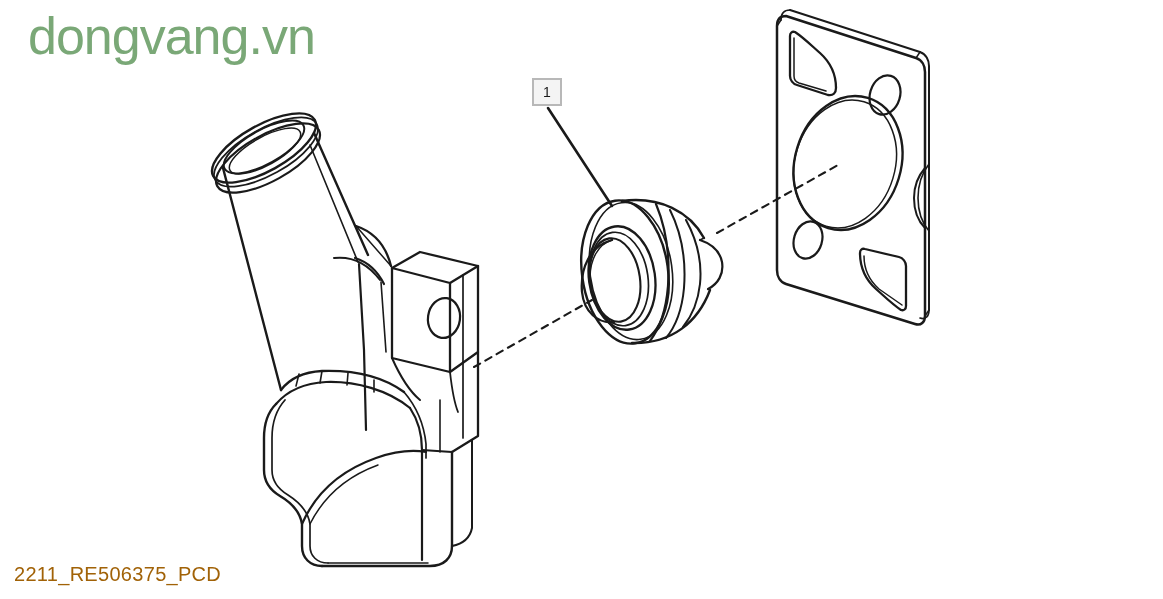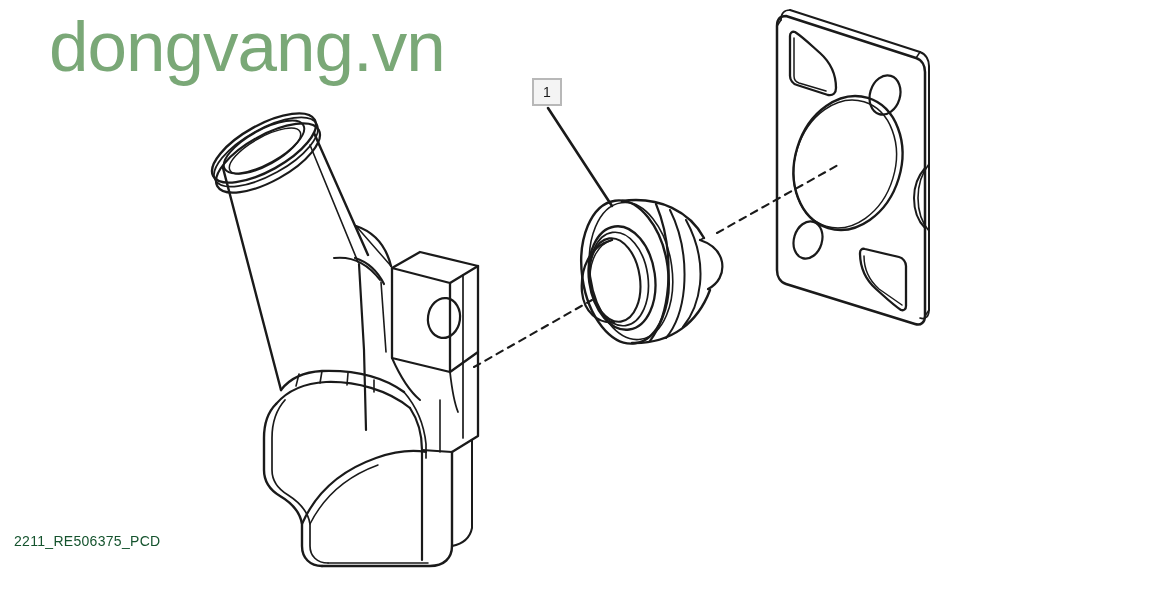--- a/index.html
+++ b/index.html
@@ -23,36 +23,35 @@
     top: 0;
     width: 1163px;
     height: 599px;
     display: block;
   }
   .watermark-text {
     position: absolute;
     left: 28px;
     top: 6px;
     font-family: "Liberation Sans", sans-serif;
-    font-size: 71px;
+    font-size: 52px;
     font-weight: 400;
     letter-spacing: -1px;
     color: #7aa877;
     white-space: nowrap;
     user-select: none;
-    margin-left: 21px;
   }
   .caption-text {
     position: absolute;
     left: 14px;
-    top: 533px;
-    font-family: "Liberation Sans", sans-serif;
-    font-size: 14px;
+    top: 563px;
+    font-family: "Liberation Sans", sans-serif;
+    font-size: 20px;
     font-weight: 400;
-    color: #14532d;
+    color: #a16207;
     letter-spacing: 0.3px;
     white-space: nowrap;
   }
   .callout-box {
     position: absolute;
     left: 532px;
     top: 78px;
     width: 30px;
     height: 28px;
     box-sizing: border-box;

